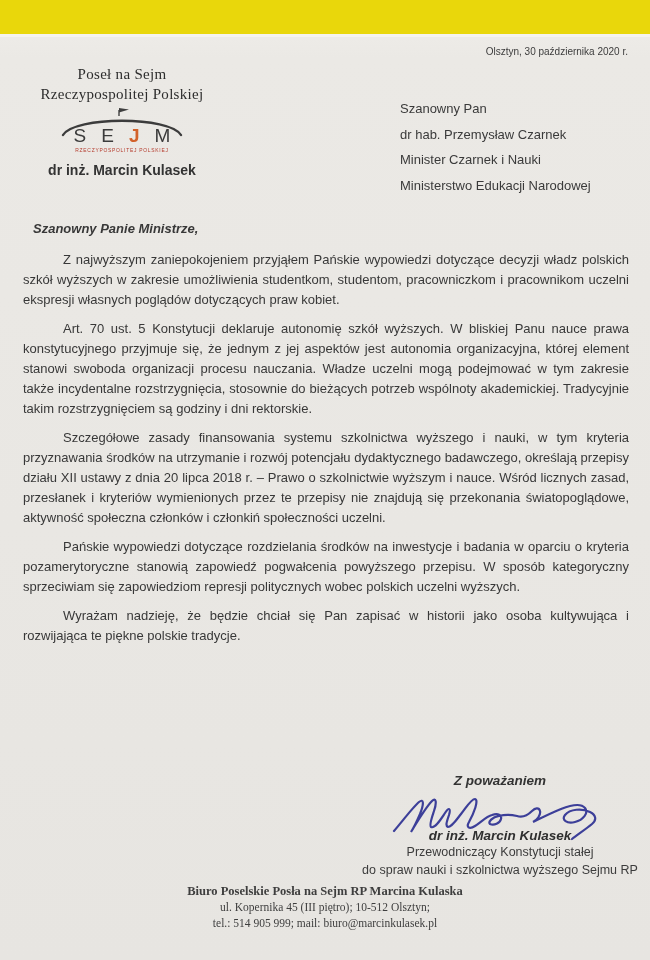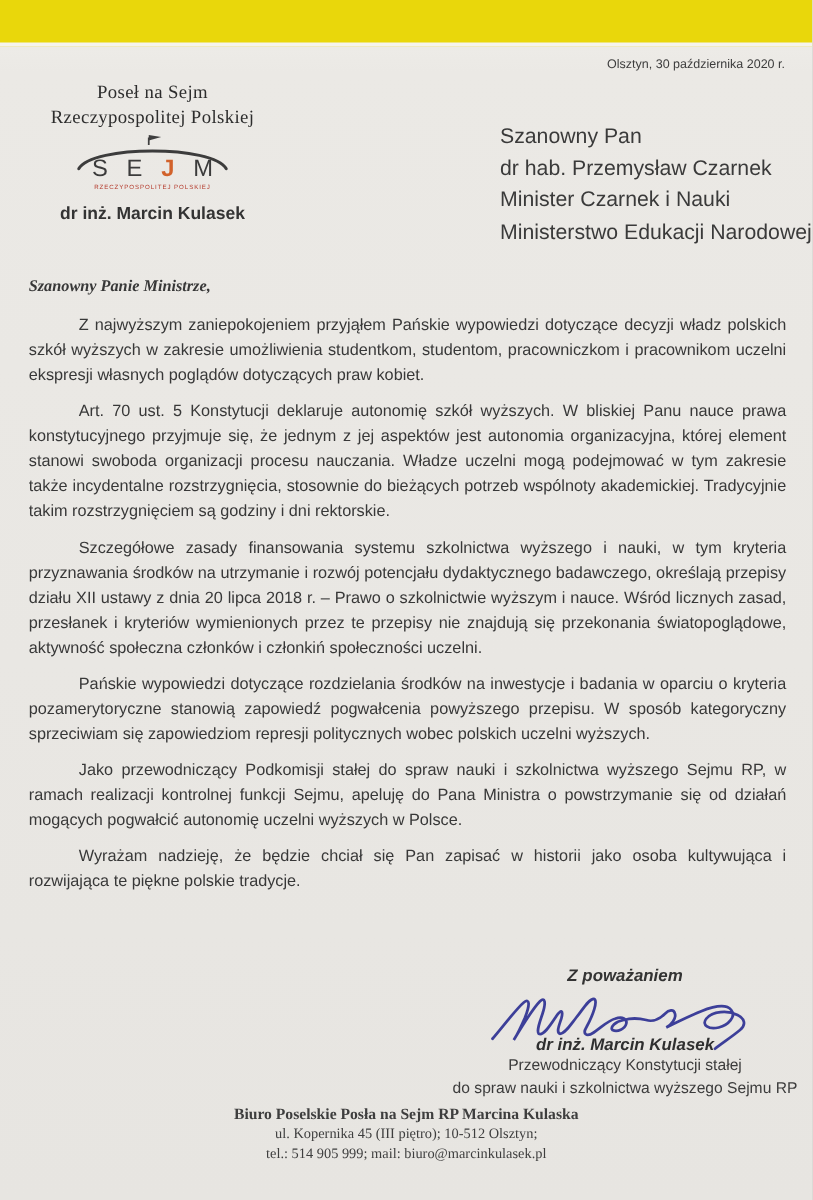--- a/index.html
+++ b/index.html
@@ -15,27 +15,27 @@
   .sender{position:absolute;top:64px;left:22px;width:200px;text-align:center;}
   .sender-title{font-family:"Liberation Serif",serif;font-size:15px;line-height:20px;color:#2d2d2d;letter-spacing:.3px;}
   .logo{margin-top:3px;position:relative;}
   .logo-dome{display:block;margin:0 auto;}
   .logo-letters{display:flex;justify-content:center;gap:15px;font-size:19px;line-height:19px;color:#3b3b3b;margin-top:-11px;font-weight:500;}
   .logo-letters .j{color:#d2622b;font-weight:700;}
   .logo-caption{color:#b43a2c;font-size:6px;letter-spacing:.9px;margin-top:2px;transform:scale(.82);white-space:nowrap;}
   .sender-name{margin-top:9px;font-size:14px;font-weight:700;color:#333;}
 
   
-  .recipient{position:absolute;top:101px;left:400px;font-size:17px;color:#3a3a3a;}
+  .recipient{position:absolute;top:101px;left:400px;font-size:13px;color:#3a3a3a;}
   .recipient div{margin-bottom:10.5px;line-height:15px;}
   .recipient .bold{font-weight:400;}
 
   
   .body{position:absolute;top:219px;left:23px;width:606px;font-size:13px;line-height:20px;text-align:justify;color:#383838;}
-  .salutation{font-weight:700;font-style:italic;margin:0 0 11px 0;font-family:Liberation Serif, serif;}
+  .salutation{font-weight:700;font-style:italic;margin:0 0 11px 10px;}
   .body p{margin:0 0 9px 0;text-indent:40px;}
 
   
   .closing{position:absolute;top:741px;left:360px;width:280px;text-align:center;margin-top:32px;}
   .valediction{font-weight:700;font-style:italic;font-size:13.5px;color:#333;}
   .signature-svg{display:block;margin:1px auto -15px auto;}
   .sig-name{font-weight:700;font-style:italic;font-size:13.5px;color:#2f2f2f;position:relative;}
   .sig-title{font-size:12.5px;line-height:18px;color:#3c3c3c;}
 
   
@@ -80,21 +80,20 @@
     <div>Minister Czarnek i Nauki</div>
     <div>Ministerstwo Edukacji Narodowej</div>
   </div>
 
   <div class="body">
     <div class="salutation">Szanowny Panie Ministrze,</div>
     <p>Z najwyższym zaniepokojeniem przyjąłem Pańskie wypowiedzi dotyczące decyzji władz polskich szkół wyższych w zakresie umożliwienia studentkom, studentom, pracowniczkom i pracownikom uczelni ekspresji własnych poglądów dotyczących praw kobiet.</p>
     <p>Art. 70 ust. 5 Konstytucji deklaruje autonomię szkół wyższych. W bliskiej Panu nauce prawa konstytucyjnego przyjmuje się, że jednym z jej aspektów jest autonomia organizacyjna, której element stanowi swoboda organizacji procesu nauczania. Władze uczelni mogą podejmować w tym zakresie także incydentalne rozstrzygnięcia, stosownie do bieżących potrzeb wspólnoty akademickiej. Tradycyjnie takim rozstrzygnięciem są godziny i dni rektorskie.</p>
     <p>Szczegółowe zasady finansowania systemu szkolnictwa wyższego i nauki, w tym kryteria przyznawania środków na utrzymanie i rozwój potencjału dydaktycznego badawczego, określają przepisy działu XII ustawy z dnia 20 lipca 2018 r. – Prawo o szkolnictwie wyższym i nauce. Wśród licznych zasad, przesłanek i kryteriów wymienionych przez te przepisy nie znajdują się przekonania światopoglądowe, aktywność społeczna członków i członkiń społeczności uczelni.</p>
     <p>Pańskie wypowiedzi dotyczące rozdzielania środków na inwestycje i badania w oparciu o kryteria pozamerytoryczne stanowią zapowiedź pogwałcenia powyższego przepisu. W sposób kategoryczny sprzeciwiam się zapowiedziom represji politycznych wobec polskich uczelni wyższych.</p>
-    <p>Jako przewodniczący Podkomisji stałej do spraw nauki i szkolnictwa wyższego Sejmu RP, w ramach realizacji kontrolnej funkcji Sejmu, apeluję do Pana Ministra o powstrzymanie się od działań mogących pogwałcić autonomię uczelni wyższych w Polsce.</p>
     <p>Wyrażam nadzieję, że będzie chciał się Pan zapisać w historii jako osoba kultywująca i rozwijająca te piękne polskie tradycje.</p>
   </div>
 
   <div class="closing">
     <div class="valediction">Z poważaniem</div>
     <svg class="signature-svg" width="222" height="54" viewBox="0 0 222 54">
       <path d="M5,42 C12,34 24,18 30,13 C35,9 35,15 31,25 C28,32 24,40 22,43
                C28,33 38,17 43,12 C47,8 48,13 45,22 C43,28 40,36 42,38
                C46,40 52,30 56,24 C60,18 62,19 60,26 C58,32 56,37 59,38
                C63,38 68,30 72,25 C77,19 82,10 86,10 C90,11 85,24 80,33

